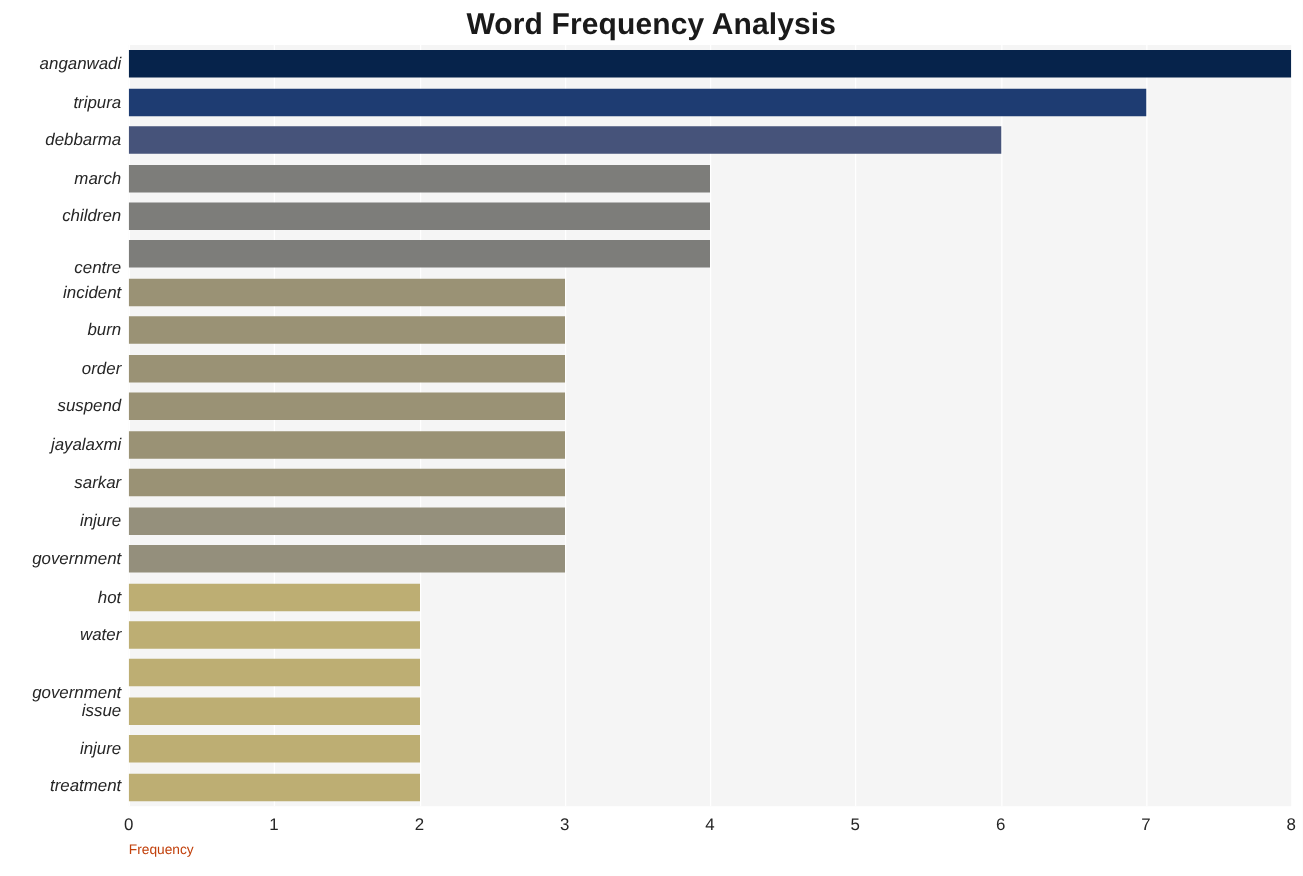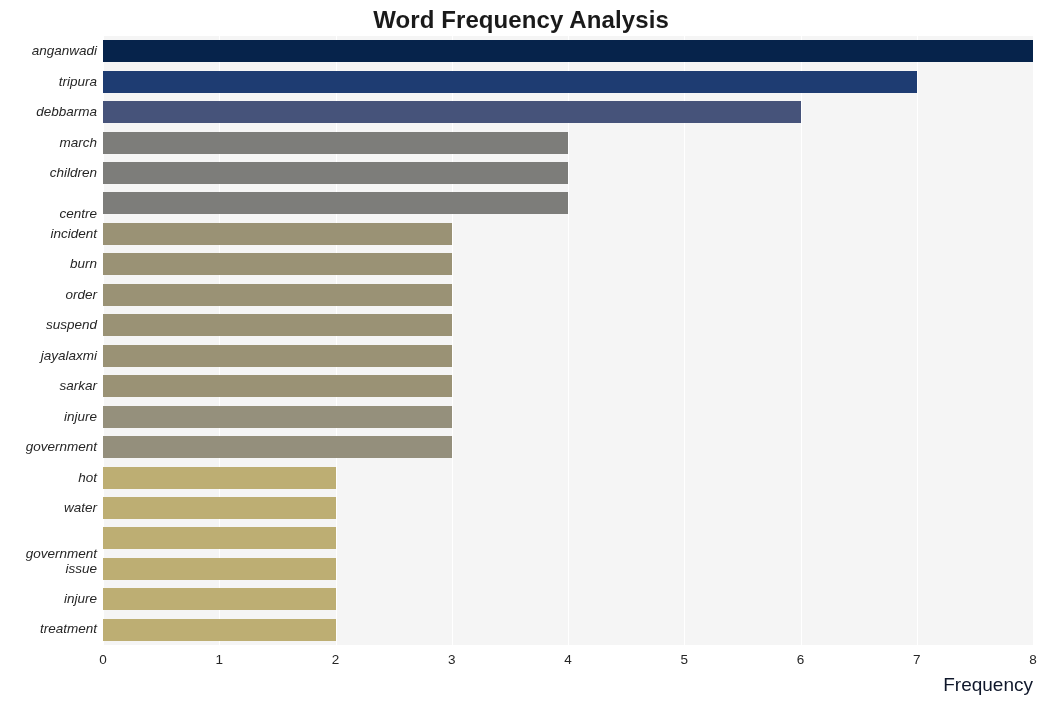--- a/index.html
+++ b/index.html
@@ -84,23 +84,23 @@
     margin-left: -30px;
     text-align: center;
     font-size: 13.5px;
     color: #262626;
   }
   #xaxis-title {
     position: absolute;
     left: 103px;
     top: 674px;
     width: 930px;
-    text-align: right;
-    font-size: 19px;
-    color: #0f172a;
+    text-align: left;
+    font-size: 11px;
+    color: #c2410c;
   }
 </style>
 </head>
 <body>
 
 <div id="chart-root">
 
   <div id="chart-title">Word Frequency Analysis</div>
 
   <div id="plot-area">

